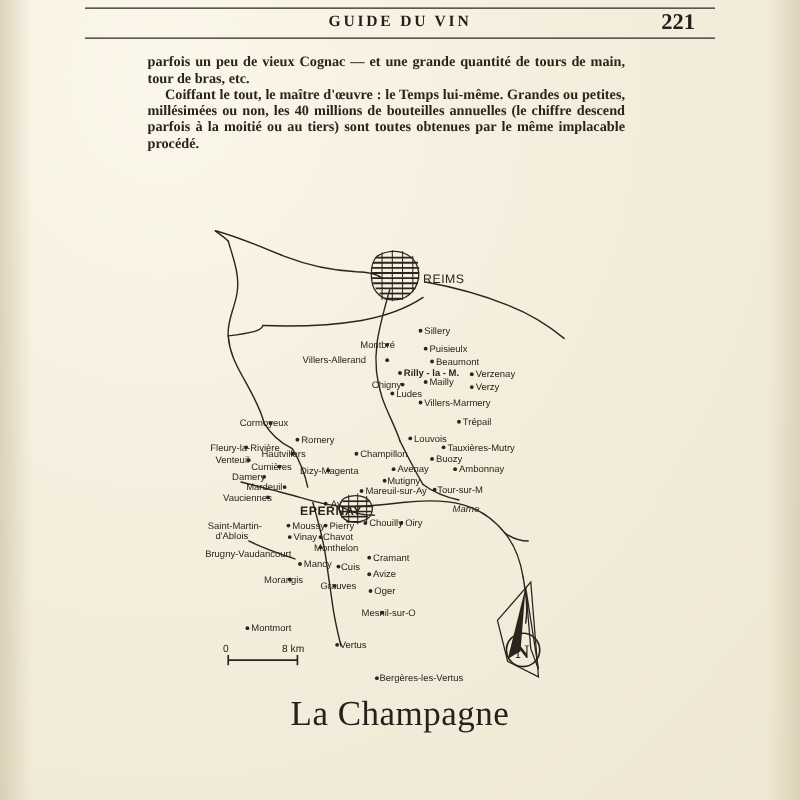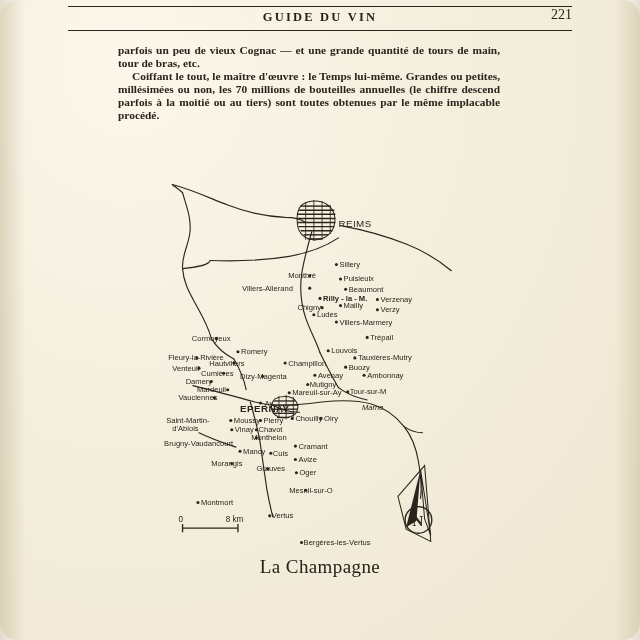--- a/index.html
+++ b/index.html
@@ -14,21 +14,20 @@
     font-family: "Liberation Serif", serif;
   }
   #page {
     position: relative;
     width: 640px;
     height: 640px;
     background: #f6f1e2;
     background-image:
       radial-gradient(ellipse at 20% 10%, #fbf7ea 0%, #f4eedd 45%, #efe7d3 100%);
     box-sizing: border-box;
-    border-radius: 18px;
   }
   
   #page:before {
     content: "";
     position: absolute;
     left: 0; top: 0; bottom: 0;
     width: 26px;
     background: linear-gradient(to right, rgba(190,175,140,0.45), rgba(190,175,140,0));
     pointer-events: none;
   }
@@ -72,24 +71,24 @@
     left: 0; right: 0; top: 4px;
     text-align: center;
     font-size: 12.5px;
     letter-spacing: 2.2px;
     font-weight: bold;
     color: #241f1a;
     font-family: "Liberation Serif", serif;
   }
   .head-folio {
     position: absolute;
-    right: 0;
+    right: 16px;
     top: 1px;
-    font-size: 14px;
-    font-weight: normal;
+    font-size: 18px;
+    font-weight: bold;
     color: #241f1a;
   }
 
   
   .body-text {
     position: absolute;
     left: 50px;
     top: 44px;
     width: 382px;
     font-size: 11.4px;
@@ -110,41 +109,41 @@
     height: 400px;
   }
   .map-wrap svg { display: block; }
 
   
   .caption {
     position: absolute;
     left: 0; right: 0;
     top: 556px;
     text-align: center;
-    font-size: 19px;
+    font-size: 28px;
     color: #26211b;
     letter-spacing: 0.4px;
   }
 </style>
 </head>
 <body>
 
 <div id="page">
   <div class="content">
 
     <div class="head">
       <div class="head-rule-top"></div>
       <div class="head-title">GUIDE DU VIN</div>
       <div class="head-folio">221</div>
       <div class="head-rule-bottom"></div>
     </div>
 
     <div class="body-text">
       <p>parfois un peu de vieux Cognac — et une grande quantité de tours de main, tour de bras, etc.</p>
-      <p class="indent">Coiffant le tout, le maître d'œuvre : le Temps lui-même. Grandes ou petites, millésimées ou non, les 70 millions de bouteilles annuelles (le chiffre descend parfois à la moitié ou au tiers) sont toutes obtenues par le même implacable procédé.</p>
+      <p class="indent">Coiffant le tout, le maître d'œuvre : le Temps lui-même. Grandes ou petites, millésimées ou non, les 40 millions de bouteilles annuelles (le chiffre descend parfois à la moitié ou au tiers) sont toutes obtenues par le même implacable procédé.</p>
     </div>
 
     <div class="map-wrap">
       <svg width="464" height="400" viewBox="180 170 300 390" xmlns="http://www.w3.org/2000/svg">
 
         <g fill="none" stroke="#2a241d" stroke-width="1.1" stroke-linejoin="round" stroke-linecap="round">
 
           <path d="M186,192 C205,197 222,205 240,212 C258,219 276,223 296,224 C306,224 312,226 316,229"></path>
           <path d="M196,200 C200,214 205,226 203,240 C201,253 195,262 196,274 C197,288 203,298 209,309 C215,320 221,330 224,342"></path>
           <path d="M224,342 C230,352 238,358 246,362"></path>

